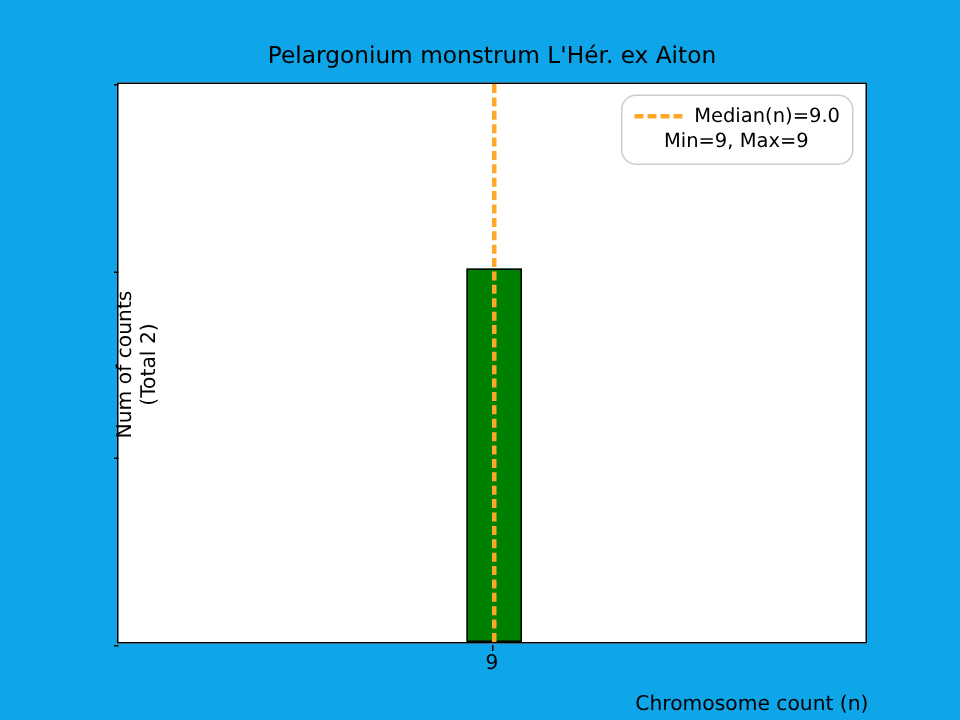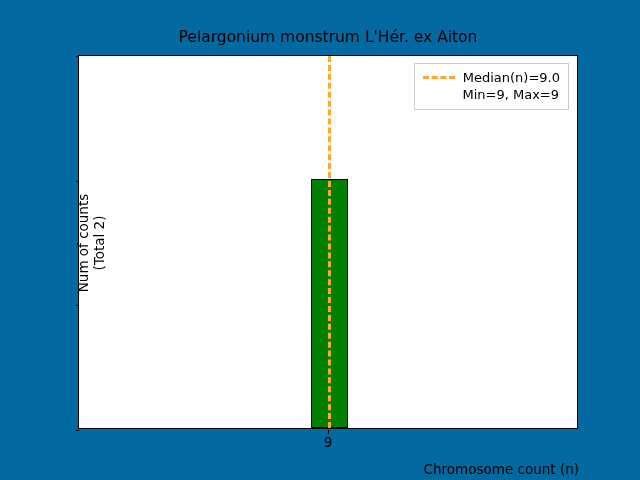--- a/index.html
+++ b/index.html
@@ -13,21 +13,21 @@
     font-family: "DejaVu Sans", sans-serif;
     color: #000000;
     overflow: hidden;
     position: relative;
   }
   #figure {
     position: absolute;
     left: 0; top: 0;
     width: 640px;
     height: 480px;
-    background: #0369a1;
+    background: #0ea5e9;
   }
   
   #chart-title {
     position: absolute;
     left: 78px;
     top: 28px;
     width: 500px;
     text-align: center;
     font-size: 15.5px;
     line-height: 18px;
@@ -112,21 +112,21 @@
     line-height: 16px;
     color: #000000;
   }
   
   #legend {
     position: absolute;
     right: 8px;
     top: 7px;
     box-sizing: border-box;
     border: 1px solid #cccccc;
-    border-radius: 0;
+    border-radius: 10px;
     background: #ffffff;
     padding: 5px 8px 6px 8px;
     font-size: 13px;
     line-height: 17px;
   }
   .legend-row {
     display: flex;
     align-items: center;
     gap: 8px;
   }
@@ -135,21 +135,21 @@
     height: 0;
     flex: 0 0 32px;
     border-top: 3px dashed #ffa726;
   }
   .legend-text {
     white-space: nowrap;
     text-align: right;
     color: #000000;
   }
   .legend-subrow {
-    text-align: right;
+    text-align: center;
     white-space: nowrap;
     color: #000000;
     padding-right: 1px;
   }
 </style>
 </head>
 <body>
 
 <div id="figure">
 

